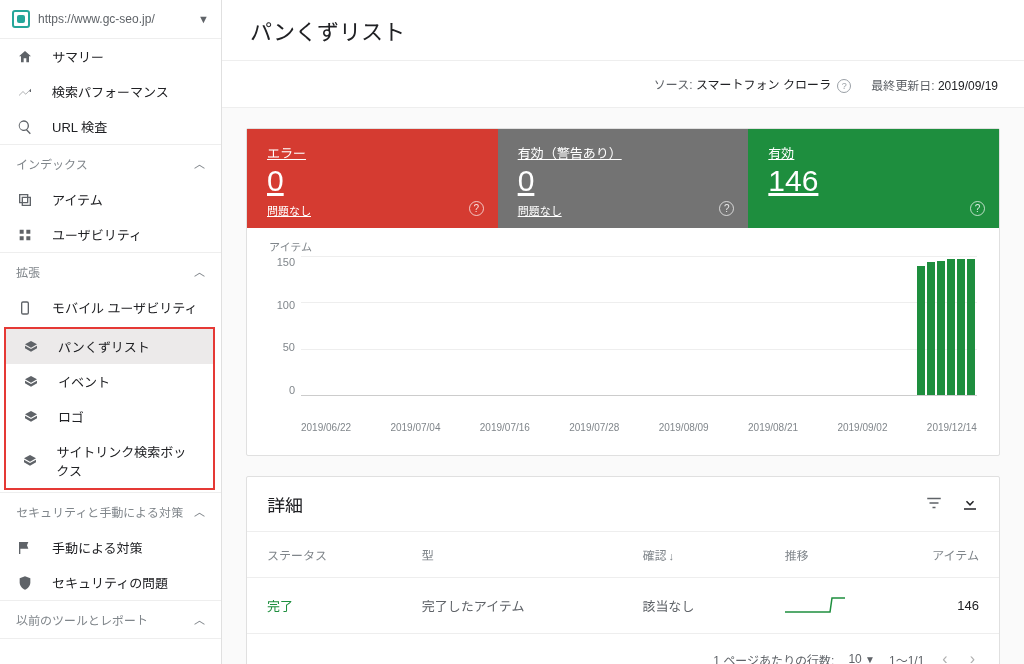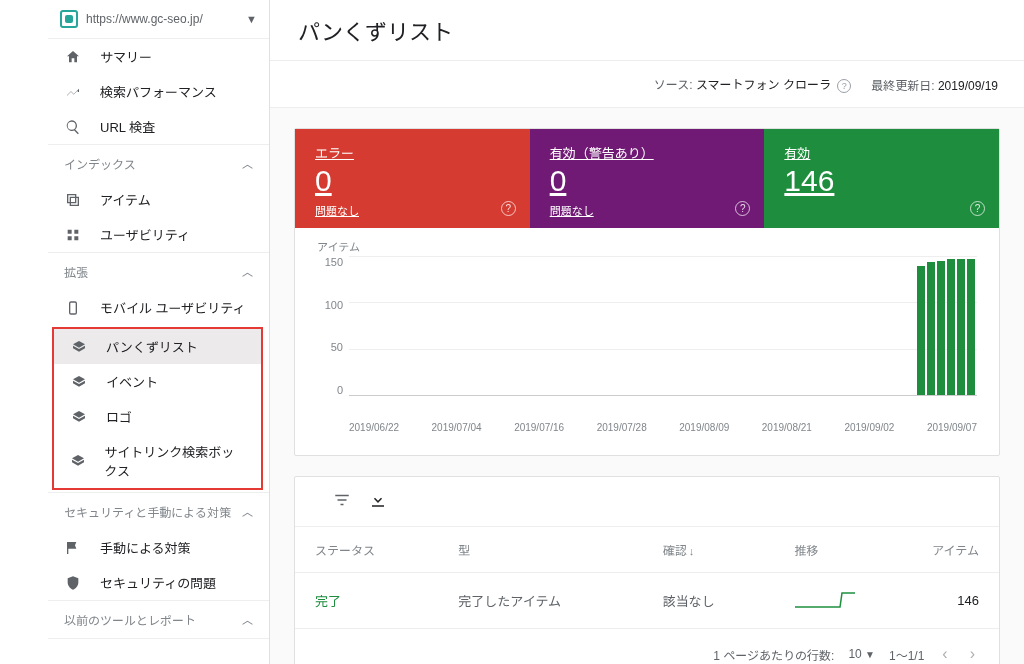--- a/index.html
+++ b/index.html
@@ -1,18 +1,18 @@
 <!DOCTYPE html>
 <html><head>
 <meta charset="utf-8">
 <style>
 * { box-sizing: border-box; margin: 0; padding: 0; }
 body { font-family: Arial, 'Noto Sans JP', sans-serif; font-size: 13px; color: #5f6368; background: #fff; width: 1024px; height: 664px; overflow: hidden; }
 .layout { display: flex; height: 100%; }
-.sidebar { width: 222px; border-right: 1px solid #e0e0e0; overflow-y: auto; background: #fff; position: relative; margin-left: 48px; }
+.sidebar { width: 222px; border-right: 1px solid #e0e0e0; overflow-y: auto; background: #fff; position: relative; }
 .sidebar::-webkit-scrollbar { width: 10px; }
 .sidebar::-webkit-scrollbar-thumb { background: #c1c1c1; border-radius: 4px; }
 .site-sel { display: flex; align-items: center; padding: 10px 12px; border-bottom: 1px solid #eee; gap: 8px; cursor: pointer; }
 .site-sel .logo { width: 18px; height: 18px; border-radius: 3px; border: 2px solid #26a69a; display: inline-block; position: relative; }
 .site-sel .logo::after { content:''; position:absolute; inset:3px; background:#26a69a; border-radius:2px; }
 .site-sel .url { flex: 1; color: #5f6368; font-size: 12px; overflow: hidden; text-overflow: ellipsis; }
 .site-sel .chev { color: #5f6368; font-size: 11px; }
 .nav-group { border-bottom: 1px solid #eee; }
 .nav-item { display: flex; align-items: center; padding: 8px 16px; gap: 18px; cursor: pointer; color: #202124; font-size: 13px; }
 .nav-item.active { background: #eceaea; }
@@ -25,21 +25,21 @@
 .source-row { display: flex; justify-content: flex-end; gap: 20px; padding: 14px 26px; font-size: 12px; align-items: center; border-bottom:1px solid #eee; background:#fff; }
 .source-row .help { width:14px; height:14px; border:1px solid #9aa0a6; border-radius:50%; display:inline-flex; align-items:center; justify-content:center; font-size:9px; color:#9aa0a6; margin-left:3px;}
 .card { background: #fff; margin: 20px 24px; border: 1px solid #e0e0e0; border-radius: 2px; }
 .status-row { display: flex; }
 .status-box { flex: 1; padding: 14px 20px 10px; color: #fff; position: relative; text-decoration: underline; }
 .status-box .label { font-size: 13px; margin-bottom: 2px; }
 .status-box .count { font-size: 30px; font-weight: 400; }
 .status-box .sub { font-size: 11px; margin-top: 4px; }
 .status-box .help { position:absolute; right:14px; bottom:12px; width:15px; height:15px; border:1.3px solid rgba(255,255,255,.7); border-radius:50%; display:flex; align-items:center; justify-content:center; font-size:10px; color:rgba(255,255,255,.85);}
 .s-error { background: #d53b31; }
-.s-warn  { background: #701a75; }
+.s-warn  { background: #737373; }
 .s-valid { background: #1e8e3e; }
 .chart-area { padding: 10px 22px 22px; }
 .chart-area .ylabel { font-size: 11px; color: #80868b; margin-bottom: 2px; }
 .chart { position: relative; height: 160px; display: flex; }
 .yaxis { display: flex; flex-direction: column; justify-content: space-between; font-size: 11px; color: #80868b; width: 32px; text-align: right; padding-right:6px; height:140px;}
 .plot { flex: 1; position: relative; height: 140px; border-bottom: 1px solid #ccc; }
 .grid-line { position: absolute; left: 0; right: 0; border-top: 1px solid #eee; }
 .bars { position: absolute; right: 2px; bottom: 0; display: flex; gap: 2px; align-items: flex-end; }
 .bars .bar { width: 8px; background: #1e8e3e; }
 .xaxis { display: flex; justify-content: space-between; font-size: 10px; color: #80868b; margin-left: 32px; margin-top: 6px; }
@@ -257,27 +257,28 @@
           </div>
         </div>
         <div class="xaxis" id="chart-xaxis">
             <span>2019/06/22</span>
             <span>2019/07/04</span>
             <span>2019/07/16</span>
             <span>2019/07/28</span>
             <span>2019/08/09</span>
             <span>2019/08/21</span>
             <span>2019/09/02</span>
-            <span>2019/09/07</span>
+            <span>2019/12/14</span>
           </div>
       </div>
     </div>
 
     <div class="card details-card">
       <div class="dhead">
+        <div class="dtitle">詳細</div>
         <span class="dicon"><svg width="18" height="18" viewBox="0 0 24 24">
               <path d="M3 5h18v2H3zM6 11h12v2H6zM10 17h4v2h-4z" fill="#5f6368"></path>
             </svg></span>
         <span class="dicon"><svg width="18" height="18" viewBox="0 0 24 24">
               <path d="M12 3v10l4-4 1.4 1.4L12 16 6.6 10.4 8 9l4 4V3h0zM4 19h16v2H4z" fill="#202124"></path>
             </svg></span>
       </div>
       <table class="dtable">
         <thead>
             <tr>

